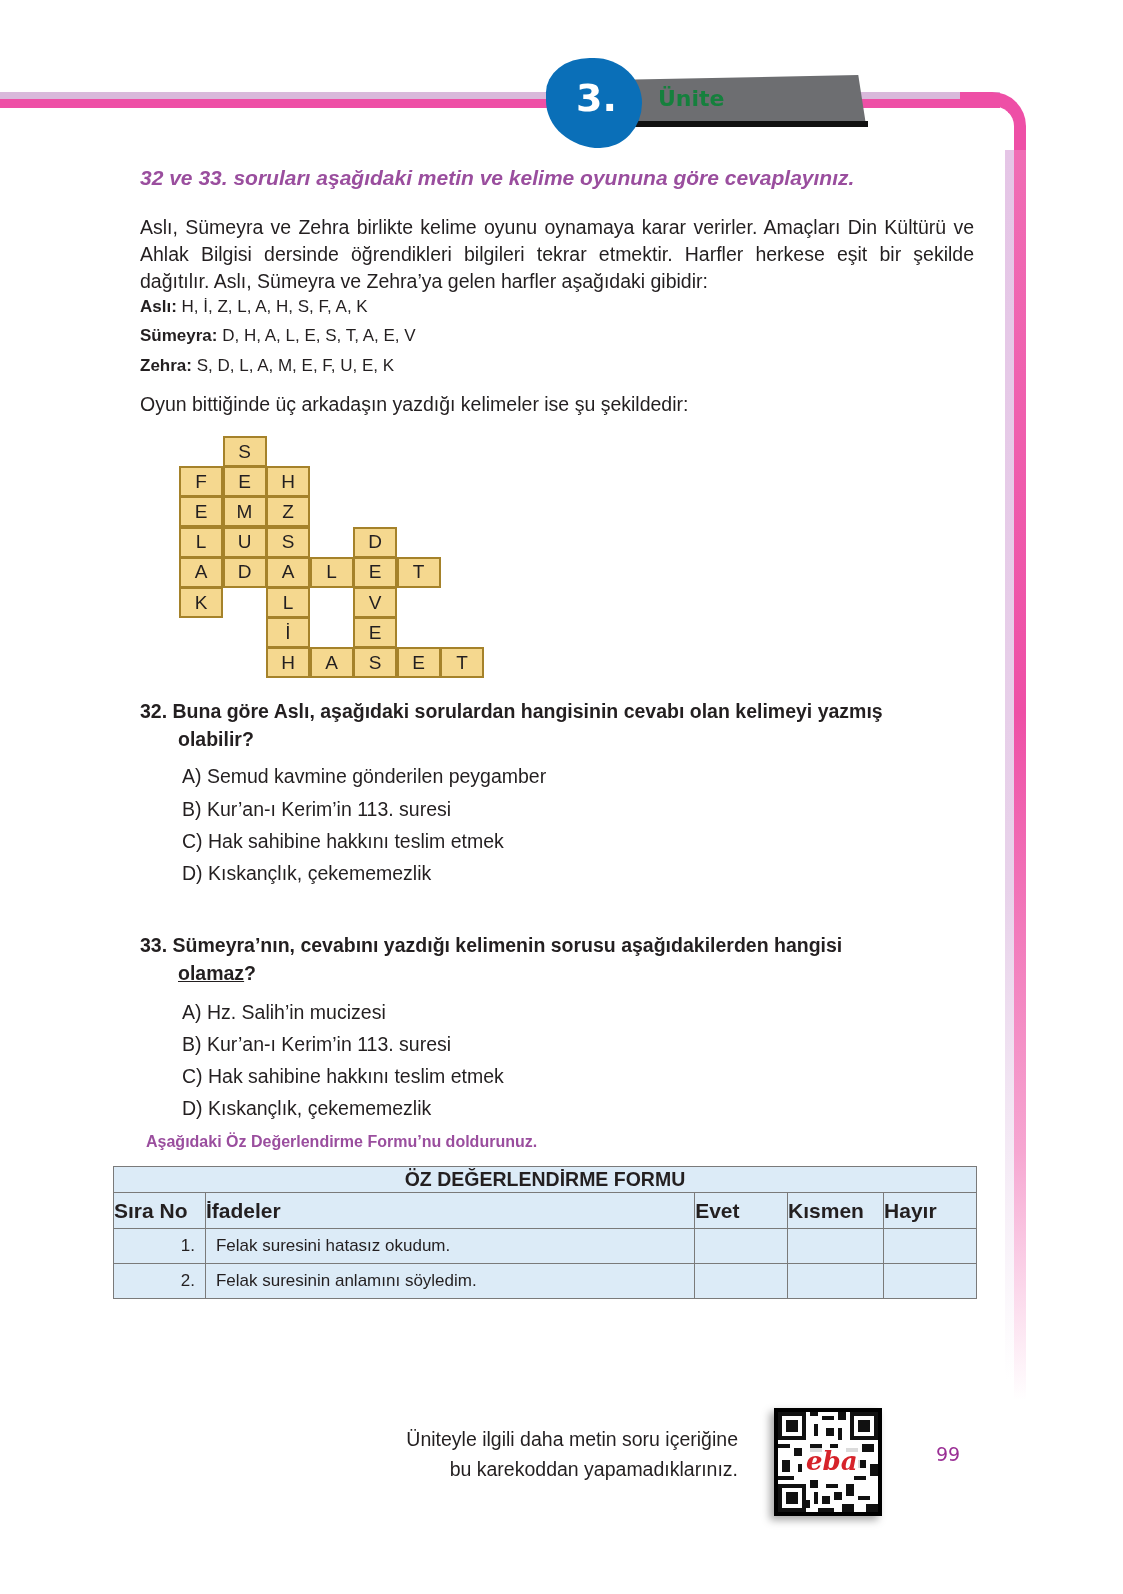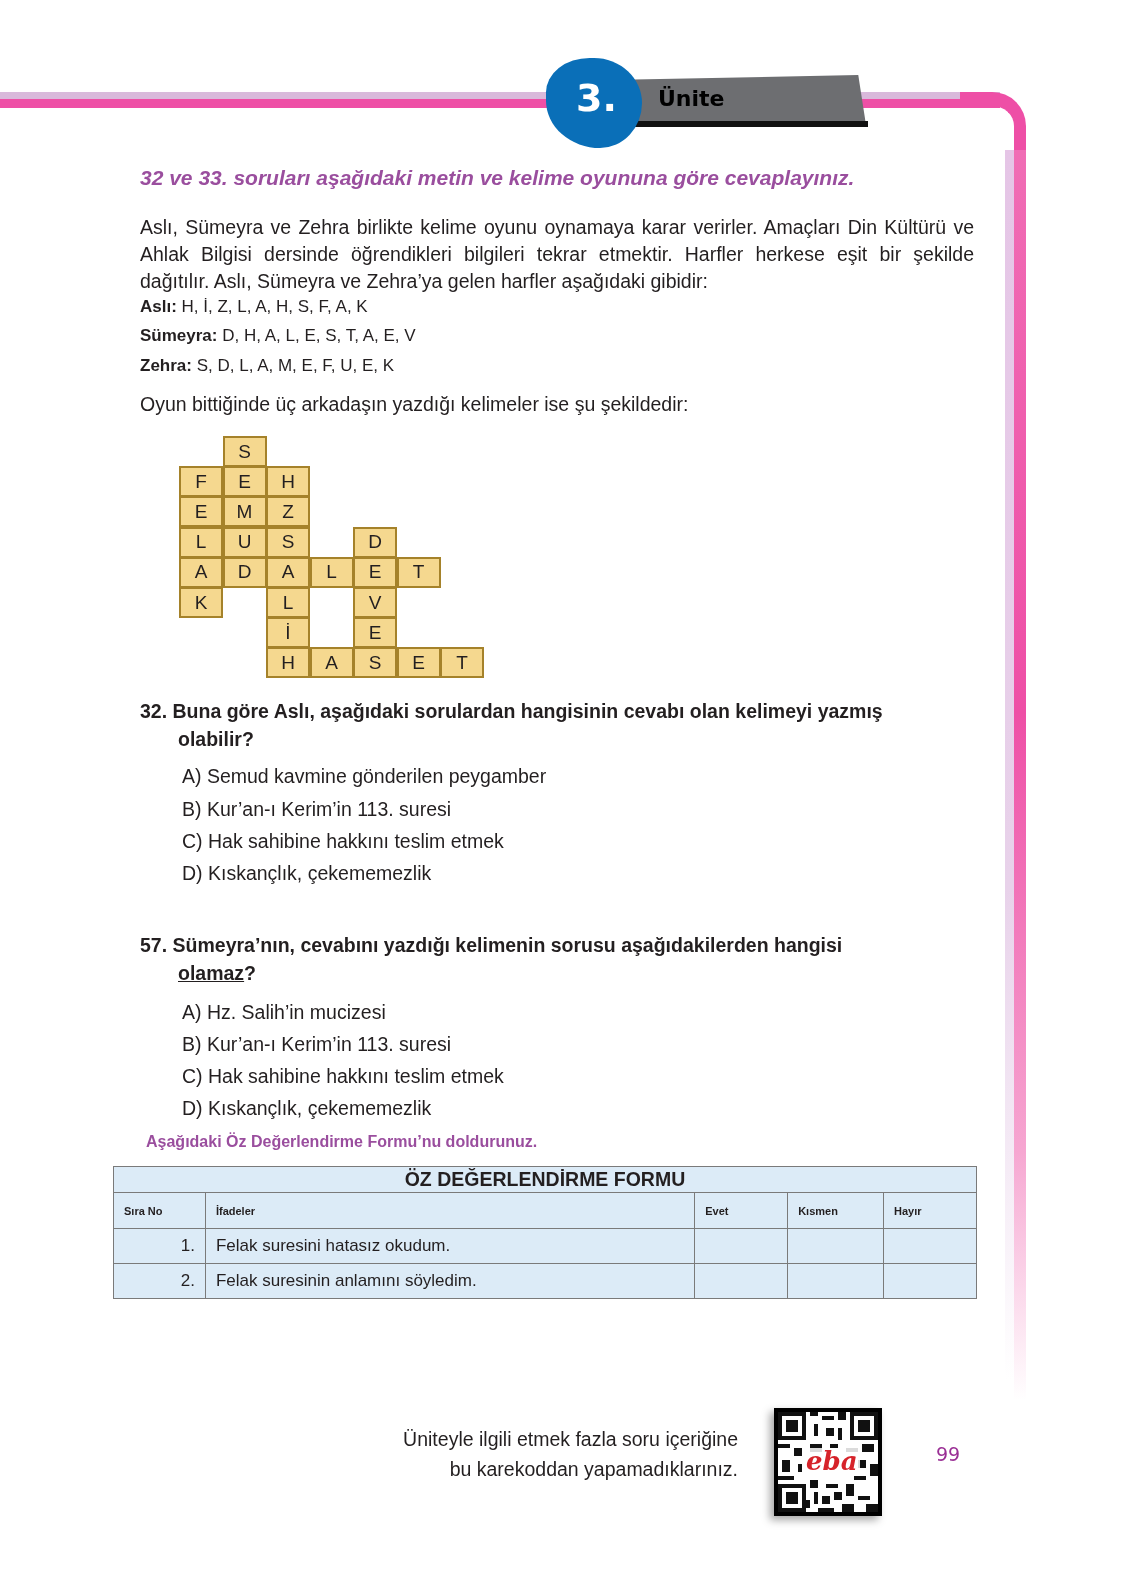--- a/index.html
+++ b/index.html
@@ -23,21 +23,21 @@
     background: linear-gradient(to bottom, #e5c5e6 0%, #e8d2ea 60%, rgba(255,255,255,0) 100%);
   }
 
   
   .unit-bar {
     position: absolute; left: 608px; top: 75px; width: 258px; height: 50px;
     background: #6d6e71;
     clip-path: polygon(0 10%, 97% 0, 100% 100%, 0 100%);
   }
   .unit-bar-underline { position: absolute; left: 608px; top: 121px; width: 260px; height: 6px; background: #111; }
-  .unit-label { position: absolute; left: 658px; top: 86px; font-family: "DejaVu Sans", sans-serif; font-weight: bold; font-size: 22px; color: #000000; }
+  .unit-label { position: absolute; left: 658px; top: 86px; font-family: "DejaVu Sans", sans-serif; font-weight: bold; font-size: 22px; color: #15803d; }
   .unit-blob {
     position: absolute; left: 546px; top: 58px; width: 96px; height: 90px;
     background: #0a6fb8;
     border-radius: 50% 55% 48% 62% / 42% 55% 55% 58%;
   }
   .unit-number { position: absolute; left: 576px; top: 76px; font-family: "DejaVu Sans", sans-serif; font-weight: bold; font-size: 38px; color: #ffffff; }
 
   .instruction {
     position: absolute; left: 140px; top: 166px;
     font-size: 21px; font-style: italic; font-weight: bold; color: #9a4e9e;
@@ -78,21 +78,21 @@
   }
 
   table.form {
     position: absolute; left: 113px; top: 1166px; width: 864px;
     border-collapse: collapse; background: #dcebf7;
     font-size: 17px;
   }
   table.form td, table.form th { border: 1.5px solid #7a7a7a; }
   .form-title { height: 26px; text-align: center; font-weight: bold; font-size: 19.5px; }
   .form-desc { padding: 6px 10px 7px 10px; text-align: justify; line-height: 23px; font-weight: normal; font-size: 17px; }
-  .hdr th { height: 36px; font-weight: bold; text-align: left; padding-left: 10px; font-size: 11px; }
+  .hdr th { height: 36px; font-weight: bold; text-align: left; font-size: 21px; }
   .row td { height: 35px; padding: 0 10px; }
   .row td.num { text-align: right; }
 
   .qr-text {
     position: absolute; left: 360px; top: 1424px; width: 378px;
     font-size: 19.5px; line-height: 30px; text-align: right;
   }
   .qr {
     position: absolute; left: 774px; top: 1408px; width: 108px; height: 108px;
     background: #000000; box-shadow: -4px 4px 8px rgba(0,0,0,0.35);
@@ -169,21 +169,21 @@
 <div class="question q32">
   <span>32.</span><span> Buna göre Aslı, aşağıdaki sorulardan hangisinin cevabı olan kelimeyi yazmış</span>
   <span class="cont">olabilir?</span>
 </div>
 <div class="opt" style="top:765px">A) Semud kavmine gönderilen peygamber</div>
 <div class="opt" style="top:798px">B) Kur’an-ı Kerim’in 113. suresi</div>
 <div class="opt" style="top:830px">C) Hak sahibine hakkını teslim etmek</div>
 <div class="opt" style="top:862px">D) Kıskançlık, çekememezlik</div>
 
 <div class="question q33">
-  <span>57.</span><span> Sümeyra’nın, cevabını yazdığı kelimenin sorusu aşağıdakilerden hangisi</span>
+  <span>33.</span><span> Sümeyra’nın, cevabını yazdığı kelimenin sorusu aşağıdakilerden hangisi</span>
   <span class="cont"><span class="u">olamaz</span><span>?</span></span>
 </div>
 <div class="opt" style="top:1001px">A) Hz. Salih’in mucizesi</div>
 <div class="opt" style="top:1033px">B) Kur’an-ı Kerim’in 113. suresi</div>
 <div class="opt" style="top:1065px">C) Hak sahibine hakkını teslim etmek</div>
 <div class="opt" style="top:1097px">D) Kıskançlık, çekememezlik</div>
 
 <div class="form-instruction">Aşağıdaki Öz Değerlendirme Formu’nu doldurunuz.</div>
 
 <table class="form">
@@ -216,21 +216,21 @@
     <td class="num">2.</td>
     <td>Felak suresinin anlamını söyledim.</td>
     <td></td>
     <td></td>
     <td></td>
   </tr>
 </tbody>
   </table>
 
 <div class="qr-text">
-  <div>Üniteyle ilgili etmek fazla soru içeriğine</div>
+  <div>Üniteyle ilgili daha metin soru içeriğine</div>
   <div>bu karekoddan yapamadıklarınız.</div>
 </div>
 <div class="qr">
   <svg width="100" height="100" viewBox="0 0 25 25">
     <rect width="25" height="25" fill="#fff"></rect>
     <g fill="#111">
       <rect x="0" y="0" width="7" height="7"></rect>
         <rect x="1" y="1" width="5" height="5" fill="#fff"></rect>
         <rect x="2" y="2" width="3" height="3"></rect>
       <rect x="18" y="0" width="7" height="7"></rect>

